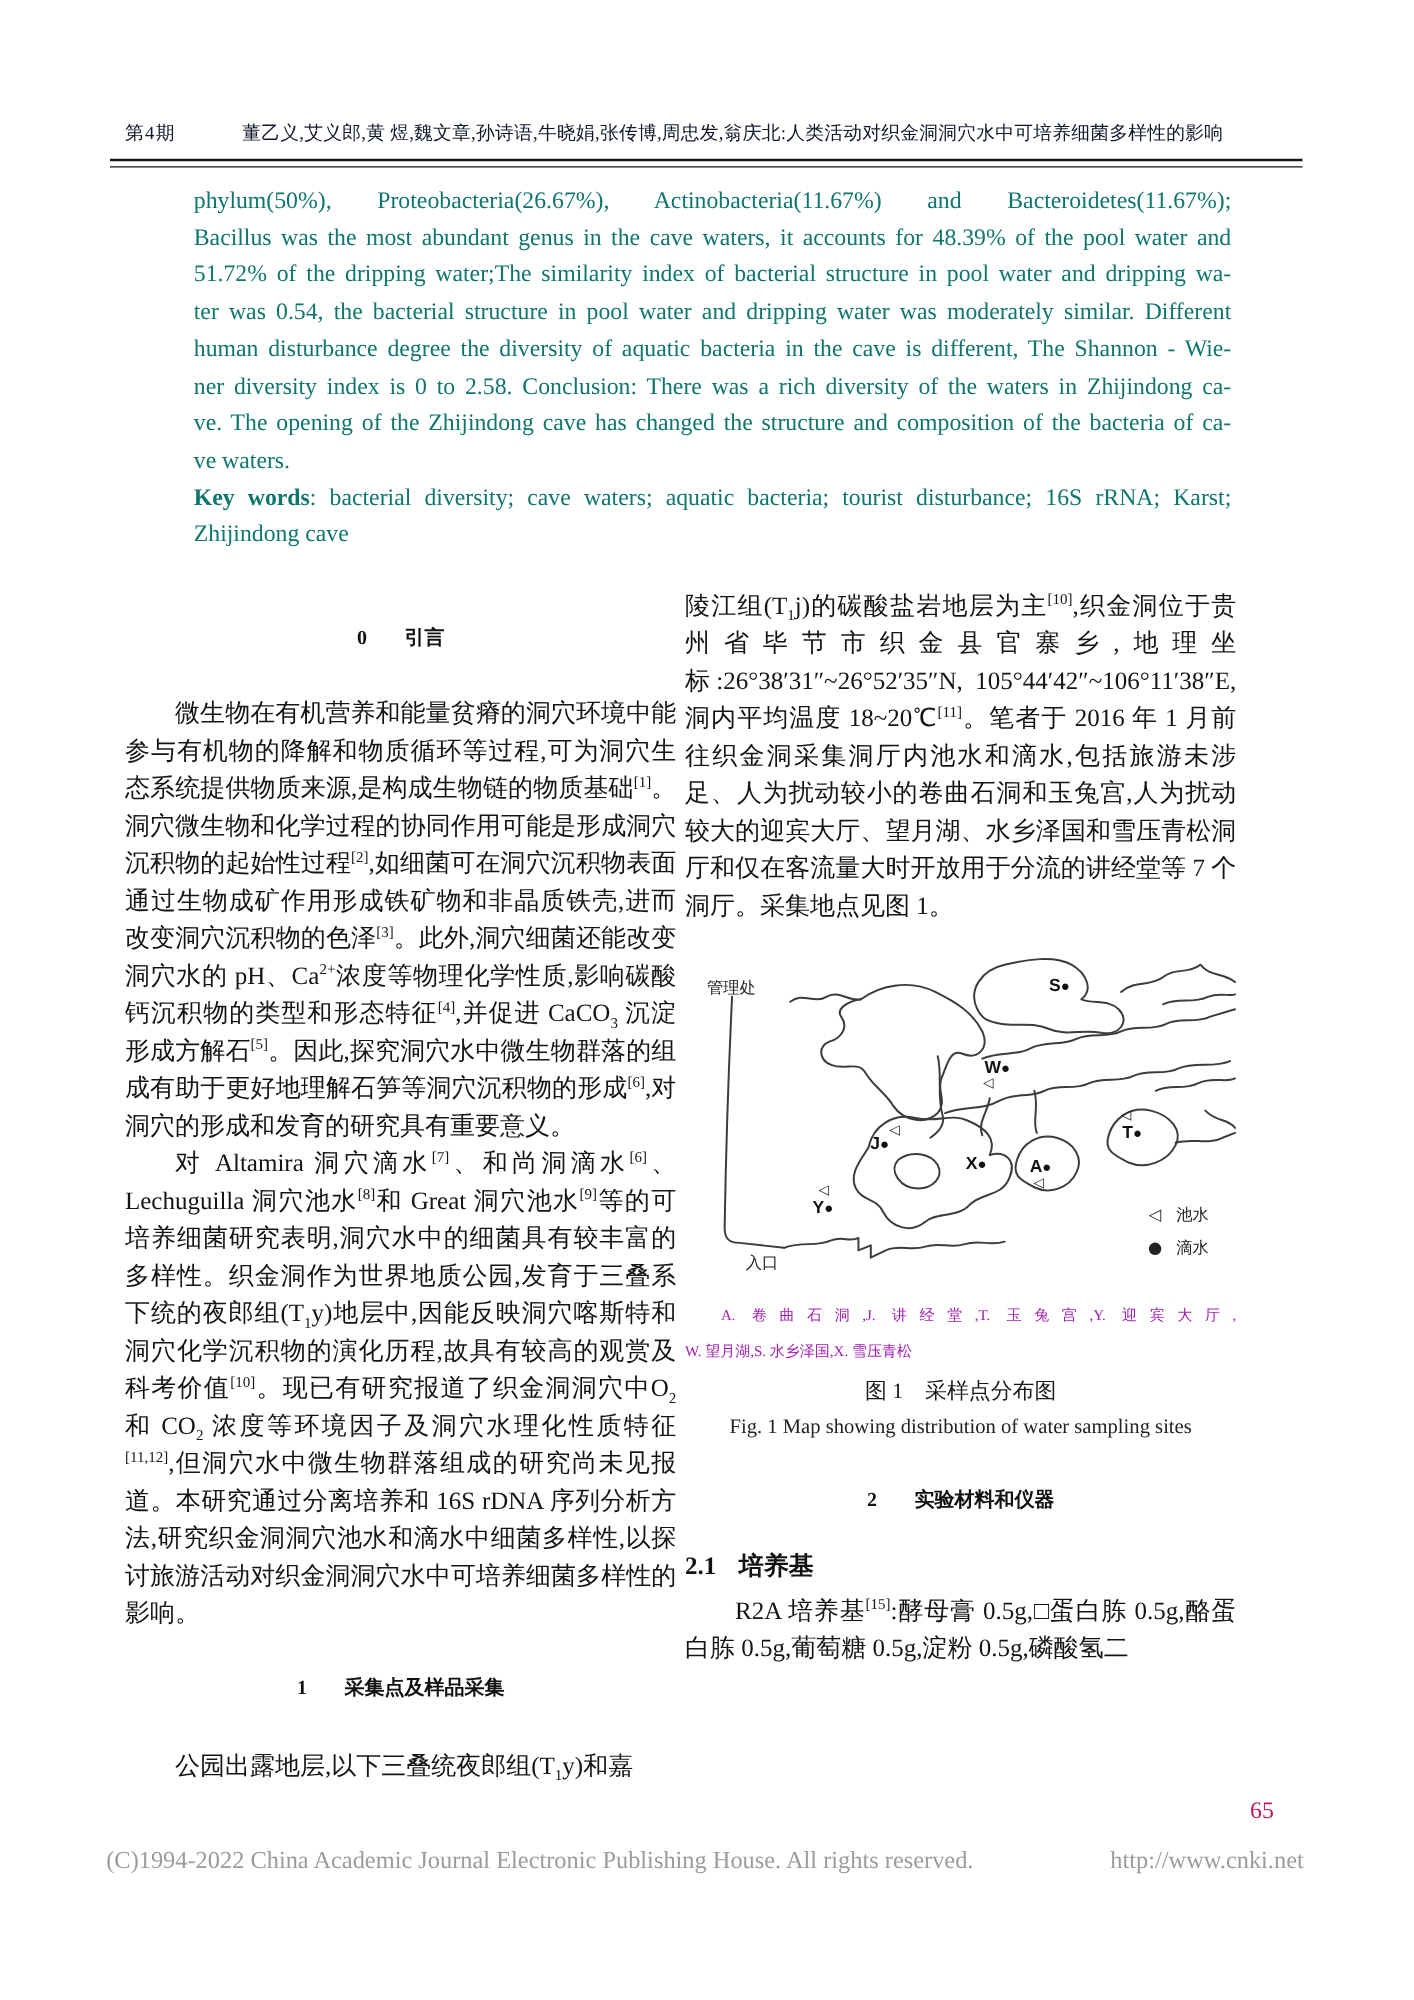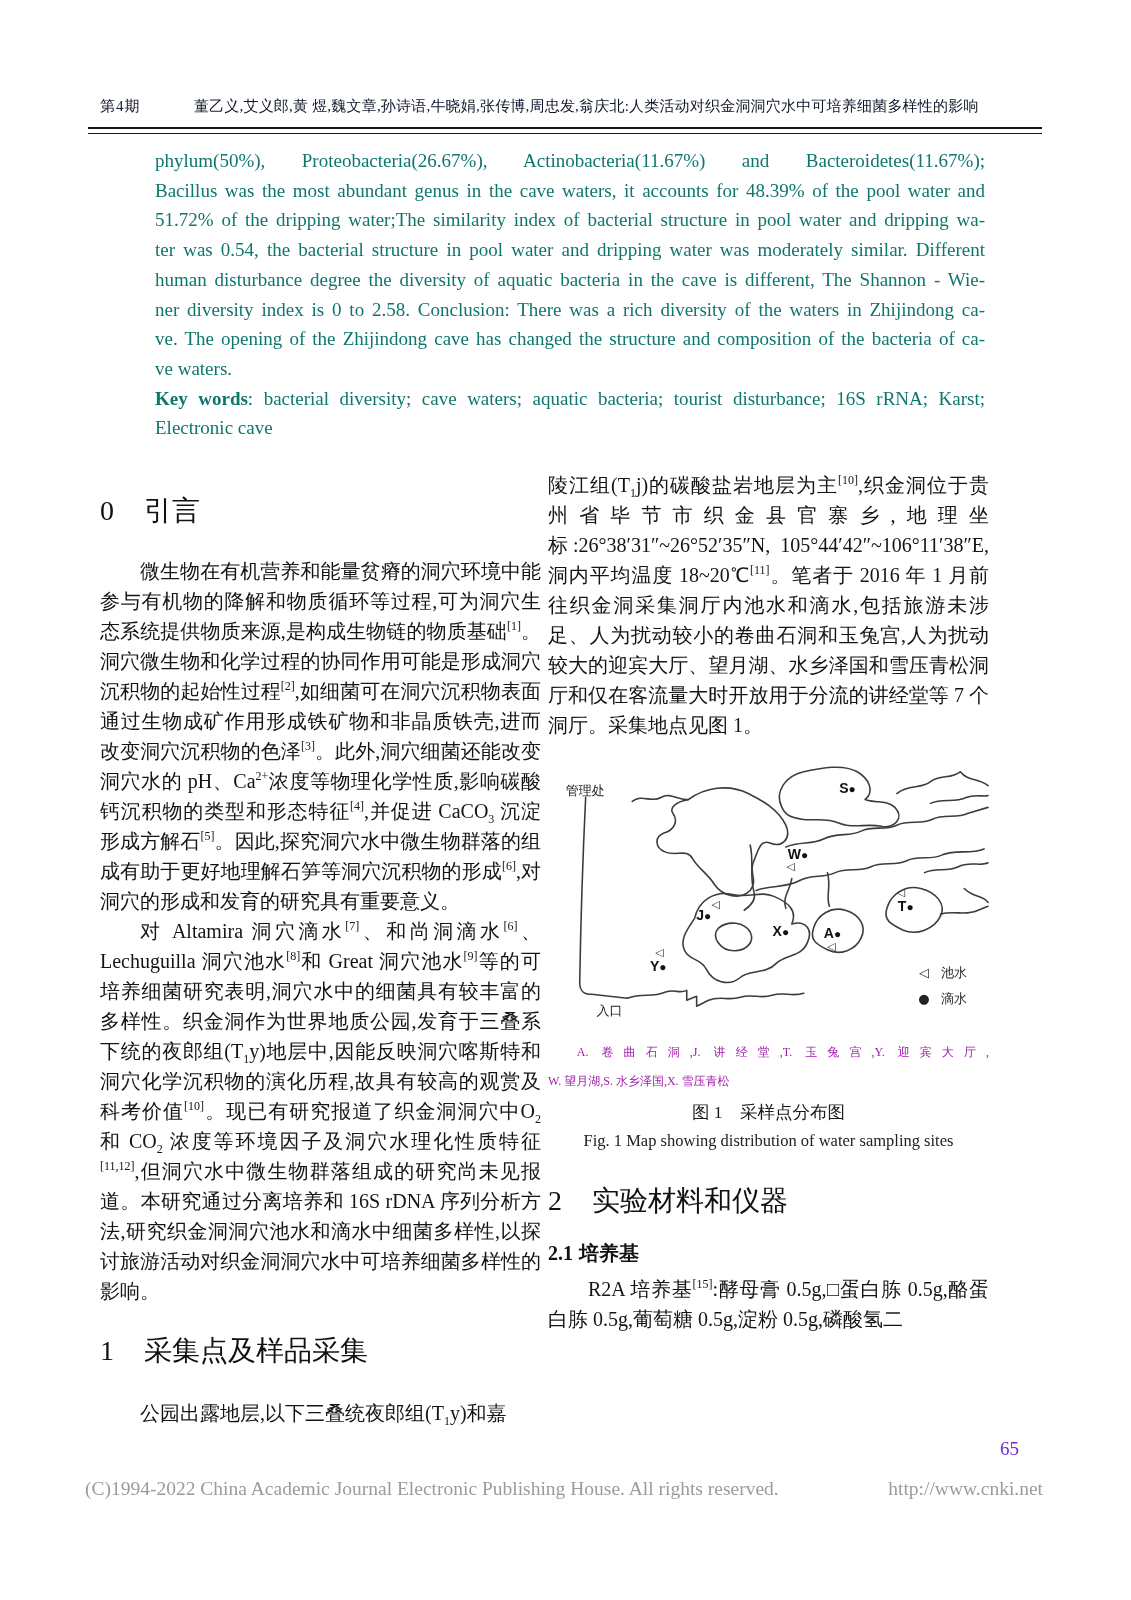--- a/index.html
+++ b/index.html
@@ -20,46 +20,46 @@
   .abs-line .i{}
   .abs-line .b{font-weight:bold;}
   
   .col{position:absolute;width:441px;font-size:20px;line-height:30px;text-align:justify;color:#141414;}
   .col-left{left:100px;top:488px;}
   .col-right{left:548px;top:470px;}
   .par{margin:0;text-indent:2em;}
   .par.no-indent{text-indent:0;}
   sup{font-size:0.60em;line-height:0;vertical-align:super;}
   sub{font-size:0.60em;line-height:0;vertical-align:sub;}
-  h2.sec{font-size:28px;line-height:34px;font-weight:normal;font-family:"Liberation Sans",sans-serif;margin:0 0 28px 0;padding-top:6px;text-align:left;color:#111;}
+  h2.sec{font-size:16px;line-height:34px;font-weight:bold;font-family:"Liberation Sans",sans-serif;margin:0 0 28px 0;padding-top:6px;text-align:center;color:#111;}
   h2.sec .sec-num{display:inline-block;margin-right:30px;font-family:"Liberation Serif",serif;}
   h2.sec.mid{margin-top:22px;margin-bottom:30px;}
   h2.sec.sec2{margin-top:24px;margin-bottom:6px;}
   h3.subsec{font-size:20px;line-height:30px;font-weight:bold;font-family:"Liberation Sans",sans-serif;margin:20px 0 6px 0;text-align:left;color:#111;}
-  h3.subsec .sub-num{display:inline-block;margin-right:6px;font-family:"Liberation Serif",serif;}
+  h3.subsec .sub-num{display:inline-block;margin-right:18px;font-family:"Liberation Serif",serif;}
   
   .figure{margin-top:10px;}
   .map-box{position:relative;width:441px;height:272px;}
   .map-svg{position:absolute;left:0;top:0;width:100%;height:100%;}
   .map-svg path{fill:none;stroke:#3c3c3c;stroke-width:1.6;stroke-linejoin:round;stroke-linecap:round;}
   .map-point{position:absolute;transform:translate(-55%,-50%);font-family:"Liberation Sans",sans-serif;font-weight:bold;font-size:14px;line-height:14px;white-space:nowrap;color:#111;}
   .map-point .dot{font-size:12px;}
   .map-tri{position:absolute;transform:translate(-50%,-50%);font-size:11px;line-height:11px;color:#222;font-family:"DejaVu Sans",sans-serif;}
   .map-corner-label{position:absolute;font-size:13px;line-height:14px;font-family:"DejaVu Sans",sans-serif;color:#222;}
   .map-legend{position:absolute;right:22px;bottom:10px;font-size:13px;line-height:26px;font-family:"DejaVu Sans",sans-serif;color:#222;}
   .map-legend .row{display:flex;align-items:center;gap:10px;}
   .map-legend .sym{width:14px;text-align:center;}
   
   .fig-keys{font-size:12px;line-height:29px;margin-top:16px;text-align:justify;color:#a21caf;}
   .fig-keys .k1{display:block;text-indent:2.4em;text-align-last:justify;}
   .fig-keys .k2{display:block;}
   .fig-cap-zh{text-align:center;font-size:17.5px;line-height:28px;margin-top:2px;color:#1a1a1a;}
   .fig-cap-en{text-align:center;font-size:16.5px;line-height:26px;margin-top:2px;font-family:"Liberation Serif",serif;color:#222;}
   
-  .page-number{position:absolute;right:112px;top:1438px;font-size:19px;color:#6d28d9;}
+  .page-number{position:absolute;right:112px;top:1438px;font-size:19px;color:#be185d;}
   .footer{position:absolute;left:85px;top:1478px;width:958px;display:flex;justify-content:space-between;font-size:19.5px;color:#9b9b9b;font-family:"Liberation Serif",serif;}
 </style>
 </head>
 <body>
 
 <div class="header-row">
   <span class="issue">第4期</span>
   <span class="running-title">董乙义,艾义郎,黄  煜,魏文章,孙诗语,牛晓娟,张传博,周忠发,翁庆北:人类活动对织金洞洞穴水中可培养细菌多样性的影响</span>
 </div>
 <div class="header-rule"></div>
@@ -67,21 +67,21 @@
 <div class="abstract">
     <div class="abs-line"><span>phylum(50%), Proteobacteria(26.67%), Actinobacteria(11.67%) and Bacteroidetes(11.67%);</span></div>
     <div class="abs-line"><span class="i">Bacillus was the most abundant genus in the cave waters, it accounts for</span><span> 48.39% of the pool water and</span></div>
     <div class="abs-line"><span>51.72% of the dripping water;The similarity index of bacterial structure in pool water and dripping wa-</span></div>
     <div class="abs-line"><span>ter was 0.54, the bacterial structure in pool water and dripping water was moderately similar. Different</span></div>
     <div class="abs-line"><span>human disturbance degree the diversity of aquatic bacteria in the cave is different, The Shannon - Wie-</span></div>
     <div class="abs-line"><span>ner diversity index is 0 to 2.58. Conclusion: There was a rich diversity of the waters in Zhijindong ca-</span></div>
     <div class="abs-line"><span>ve. The opening of the Zhijindong cave has changed the structure and composition of the bacteria of ca-</span></div>
     <div class="abs-line last"><span>ve waters.</span></div>
     <div class="abs-line"><span class="b">Key words</span><span>: bacterial diversity; cave waters; aquatic bacteria; tourist disturbance; 16S rRNA; Karst;</span></div>
-    <div class="abs-line last"><span>Electronic cave</span></div>
+    <div class="abs-line last"><span>Zhijindong cave</span></div>
   </div>
 
 <div class="col col-left">
   <h2 class="sec">
     <span class="sec-num">0</span><span>引言</span>
   </h2>
   <p class="par">微生物在有机营养和能量贫瘠的洞穴环境中能参与有机物的降解和物质循环等过程,可为洞穴生态系统提供物质来源,是构成生物链的物质基础<sup>[1]</sup>。洞穴微生物和化学过程的协同作用可能是形成洞穴沉积物的起始性过程<sup>[2]</sup>,如细菌可在洞穴沉积物表面通过生物成矿作用形成铁矿物和非晶质铁壳,进而改变洞穴沉积物的色泽<sup>[3]</sup>。此外,洞穴细菌还能改变洞穴水的 pH、Ca<sup>2+</sup>浓度等物理化学性质,影响碳酸钙沉积物的类型和形态特征<sup>[4]</sup>,并促进 CaCO<sub>3</sub> 沉淀形成方解石<sup>[5]</sup>。因此,探究洞穴水中微生物群落的组成有助于更好地理解石笋等洞穴沉积物的形成<sup>[6]</sup>,对洞穴的形成和发育的研究具有重要意义。</p>
   <p class="par">对 Altamira 洞穴滴水<sup>[7]</sup>、和尚洞滴水<sup>[6]</sup>、Lechuguilla 洞穴池水<sup>[8]</sup>和 Great 洞穴池水<sup>[9]</sup>等的可培养细菌研究表明,洞穴水中的细菌具有较丰富的多样性。织金洞作为世界地质公园,发育于三叠系下统的夜郎组(T<sub>1</sub>y)地层中,因能反映洞穴喀斯特和洞穴化学沉积物的演化历程,故具有较高的观赏及科考价值<sup>[10]</sup>。现已有研究报道了织金洞洞穴中O<sub>2</sub> 和 CO<sub>2</sub> 浓度等环境因子及洞穴水理化性质特征<sup>[11,12]</sup>,但洞穴水中微生物群落组成的研究尚未见报道。本研究通过分离培养和 16S rDNA 序列分析方法,研究织金洞洞穴池水和滴水中细菌多样性,以探讨旅游活动对织金洞洞穴水中可培养细菌多样性的影响。</p>
   <h2 class="sec mid">
     <span class="sec-num">1</span><span>采集点及样品采集</span>

